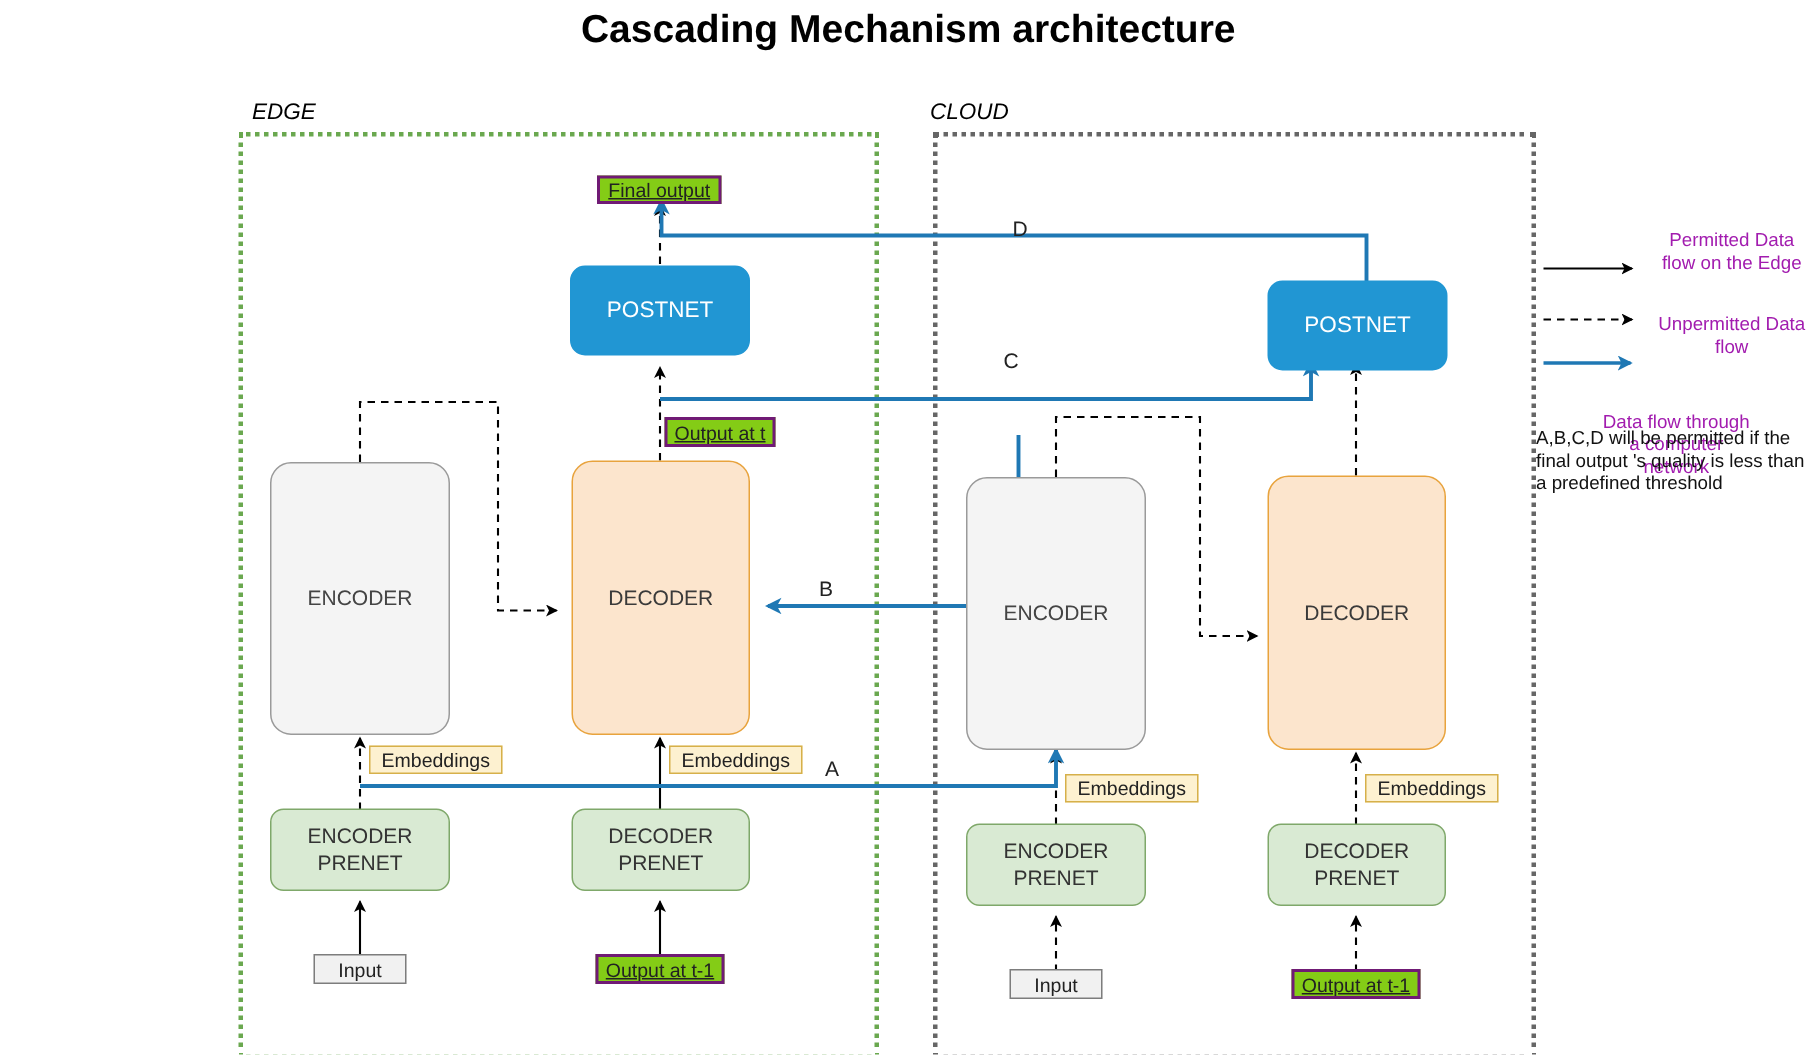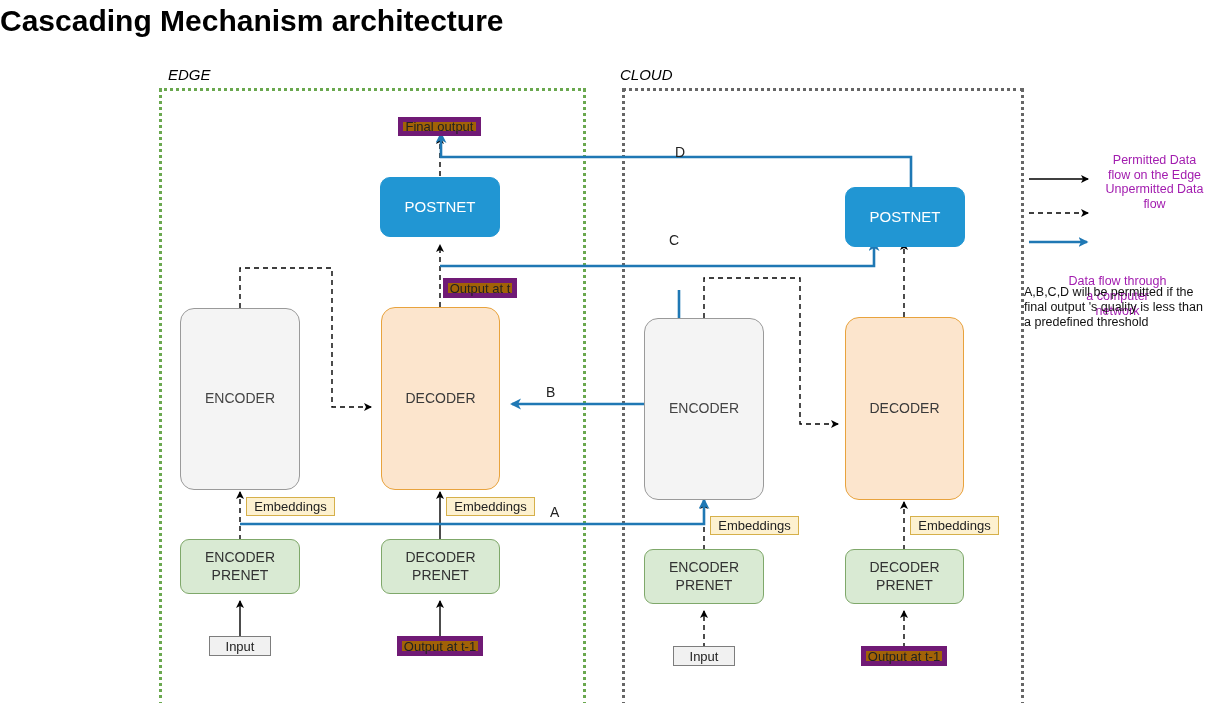--- a/index.html
+++ b/index.html
@@ -8,21 +8,22 @@
     background:#ffffff;
     font-family:"Liberation Sans", sans-serif;
     overflow:hidden;
     position:relative;
   }
   #stage{position:absolute;left:0;top:0;width:1211px;height:703px;}
   svg#wires{position:absolute;left:0;top:0;width:1211px;height:703px;pointer-events:none;}
 
   .title{
     position:absolute;left:0;top:4px;width:1211px;
-    font-size:30px;font-weight:bold;color:#000;
+    text-align:center;
+    font-size:26px;font-weight:bold;color:#000;
     letter-spacing:0px;
   }
 
   .zone{
     position:absolute;
     background:transparent;
   }
   .zone-edge{border:3px dotted #6aa84f;}
   .zone-cloud{border:3px dotted #666666;}
 
@@ -54,21 +55,21 @@
   }
   .n-prenet{
     background:#d9ead3;border:1px solid #7fa86a;border-radius:9px;
     color:#333333;font-size:14px;
   }
   .tag{
     position:absolute;box-sizing:border-box;
     display:flex;align-items:center;justify-content:center;
     font-size:13px;color:#222;
   }
-  .t-blue{background:#a16207;border:5px solid #701a75;}
+  .t-blue{background:#84cc16;border:2px solid #701a75;text-decoration:underline;}
   .t-grey{background:#f1f1f1;border:1px solid #7d7d7d;}
   .t-yellow{background:#fdf1d0;border:1px solid #d6b04a;}
 
   .flowlabel{
     position:absolute;font-size:14px;color:#222;
   }
 
   .legend{position:absolute;}
   .legend-text{
     position:absolute;font-size:12.5px;color:#a21caf;text-align:center;
@@ -190,21 +191,21 @@
         <path d="M0,0 L10,5 L0,10 L2.5,5 z" fill="#1f78b4"></path>
       </marker>
     </defs>
     <path d="M1,29 L60,29" stroke="#000" stroke-width="1.4" fill="none" marker-end="url(#lg-black)"></path>
     <path d="M1,63 L60,63" stroke="#000" stroke-width="1.4" fill="none" stroke-dasharray="5,4" marker-end="url(#lg-black)"></path>
     <path d="M1,92 L59,92" stroke="#1f78b4" stroke-width="2.4" fill="none" marker-end="url(#lg-blue)"></path>
   </svg>
 
   <div class="legend-text" style="left:1098px;top:153px;width:113px;white-space:pre-line;">Permitted Data
 flow on the Edge</div>
-  <div class="legend-text" style="left:1098px;top:182px;width:113px;white-space:pre-line;">Unpermitted Data
+  <div class="legend-text" style="left:1098px;top:209px;width:113px;white-space:pre-line;">Unpermitted Data
 flow</div>
   <div class="legend-text" style="left:1061px;top:234px;width:113px;white-space:pre-line;margin-top:40px;">Data flow through
 a computer
 network</div>
   <div class="legend-note" style="left:1024px;top:285px;width:187px;white-space:pre-line;">A,B,C,D will be permitted if the
 final output 's quality is less than
 a predefined threshold</div>
 
 </div>
 

